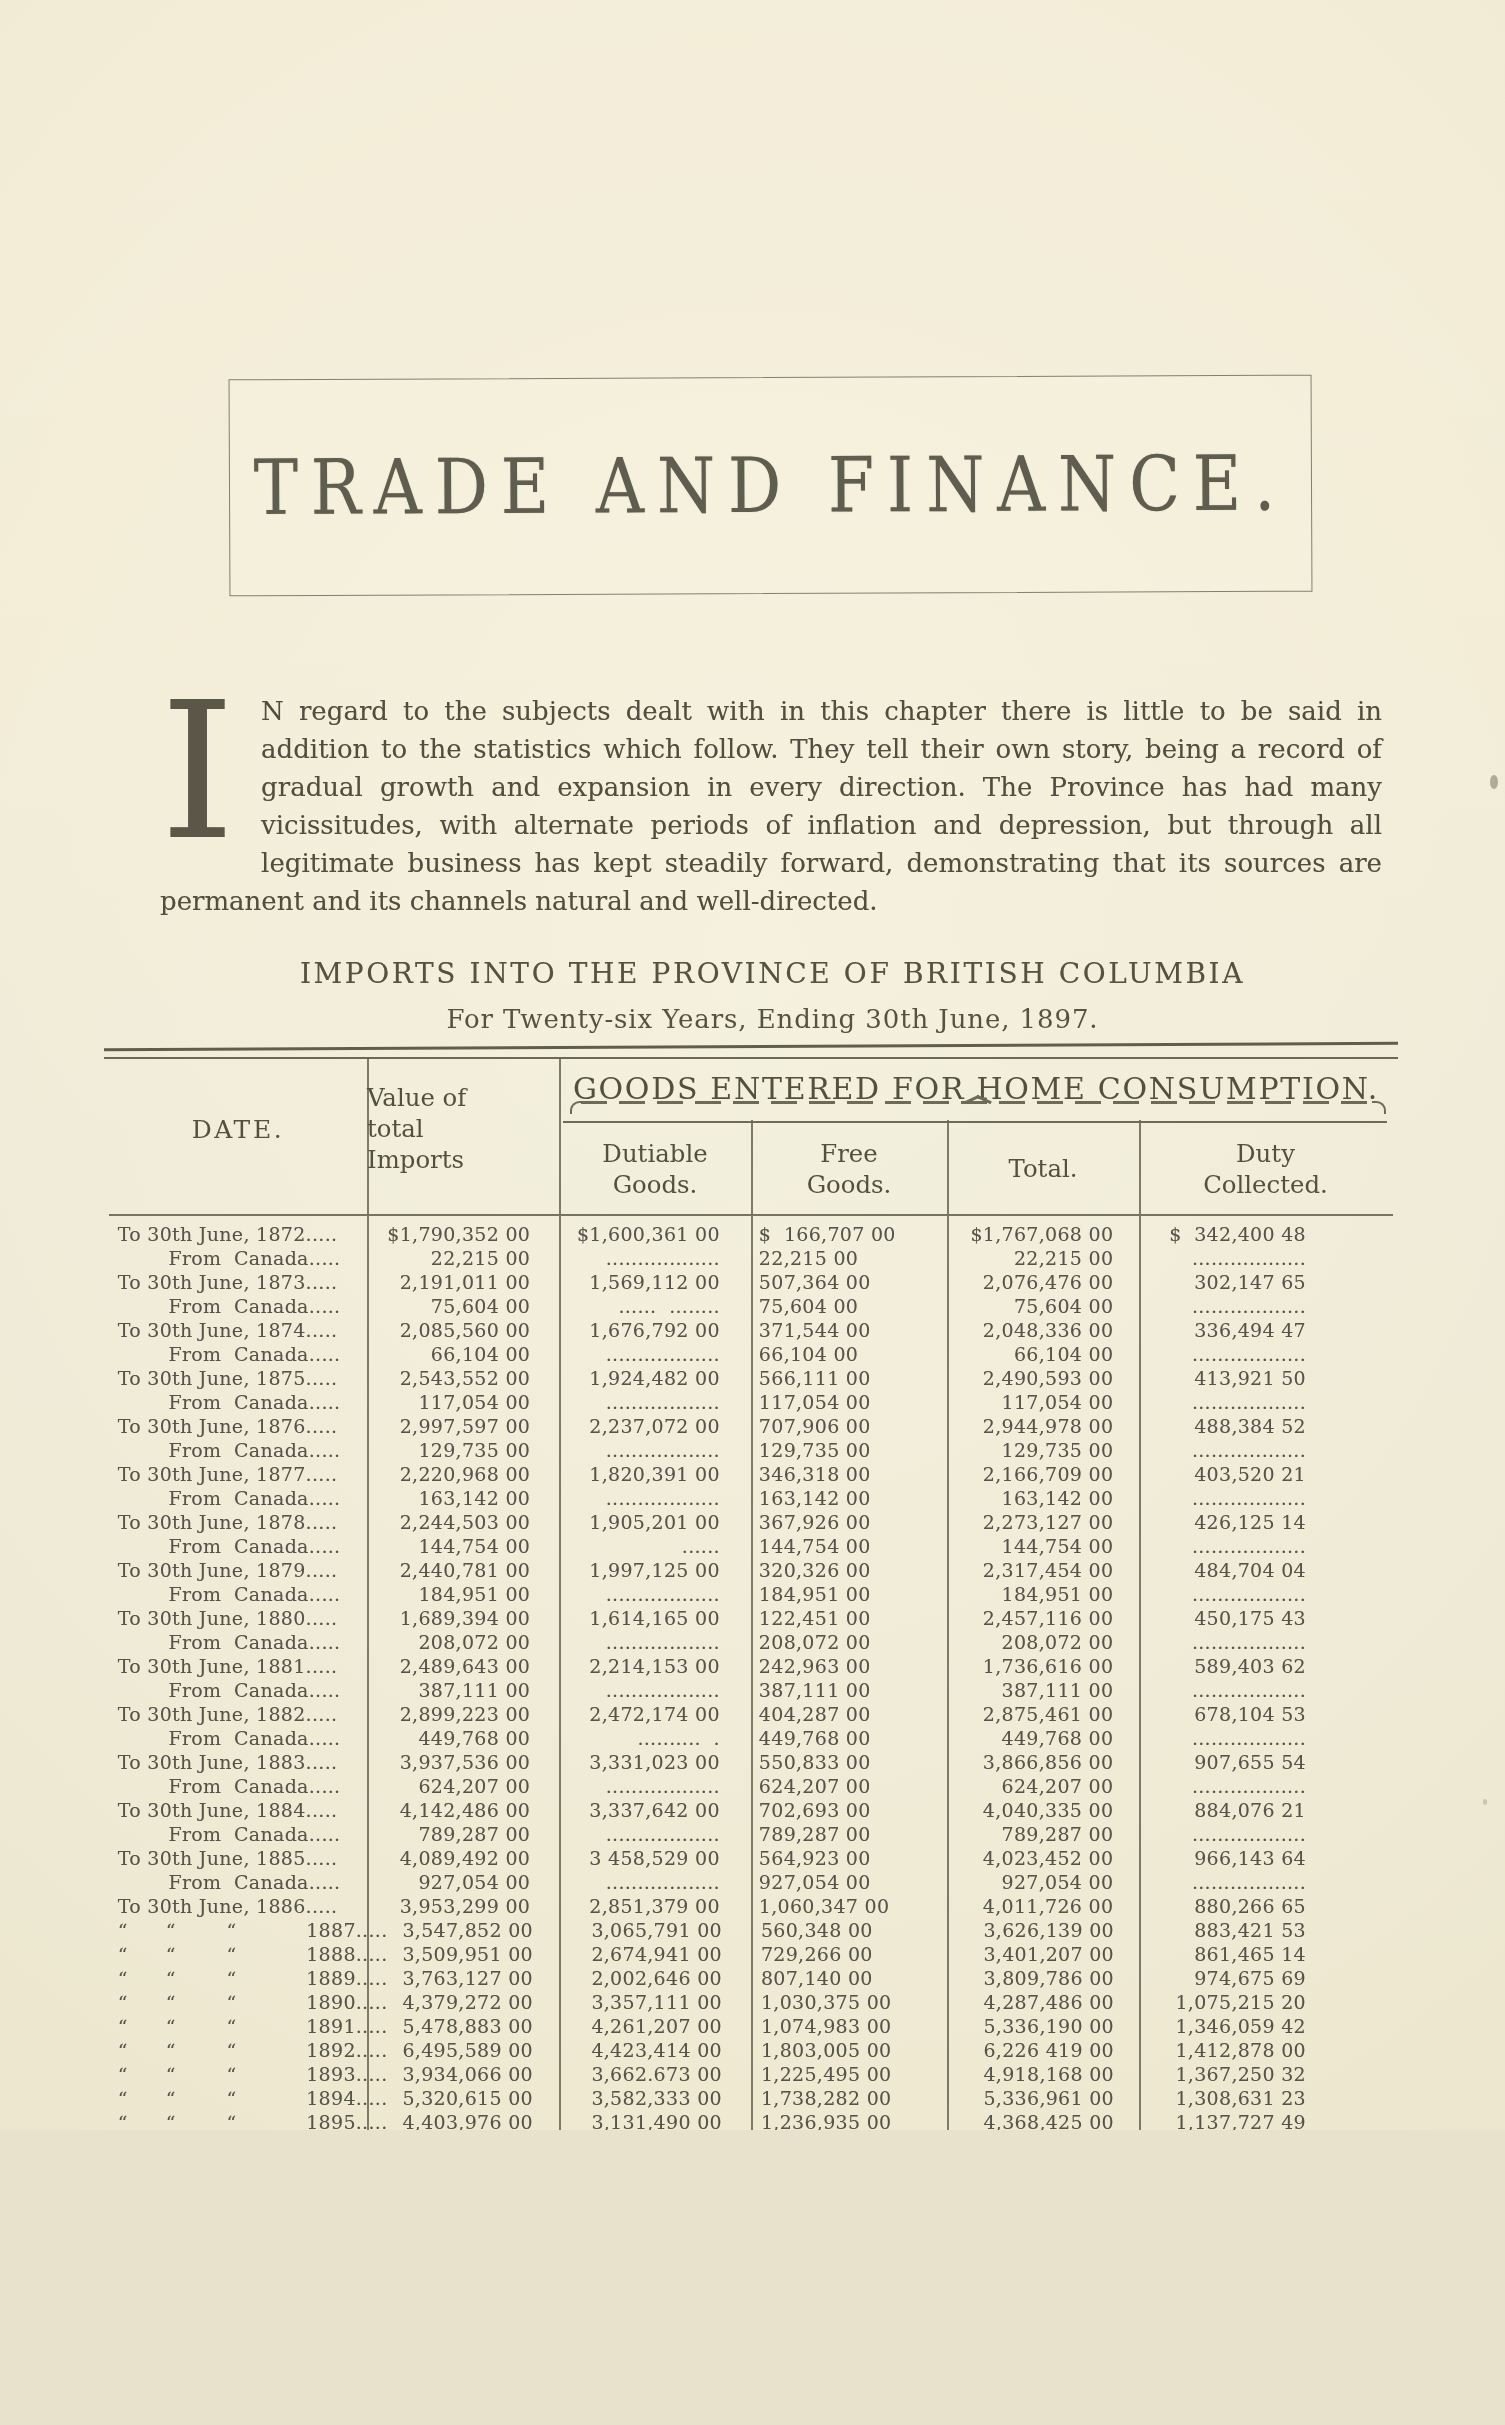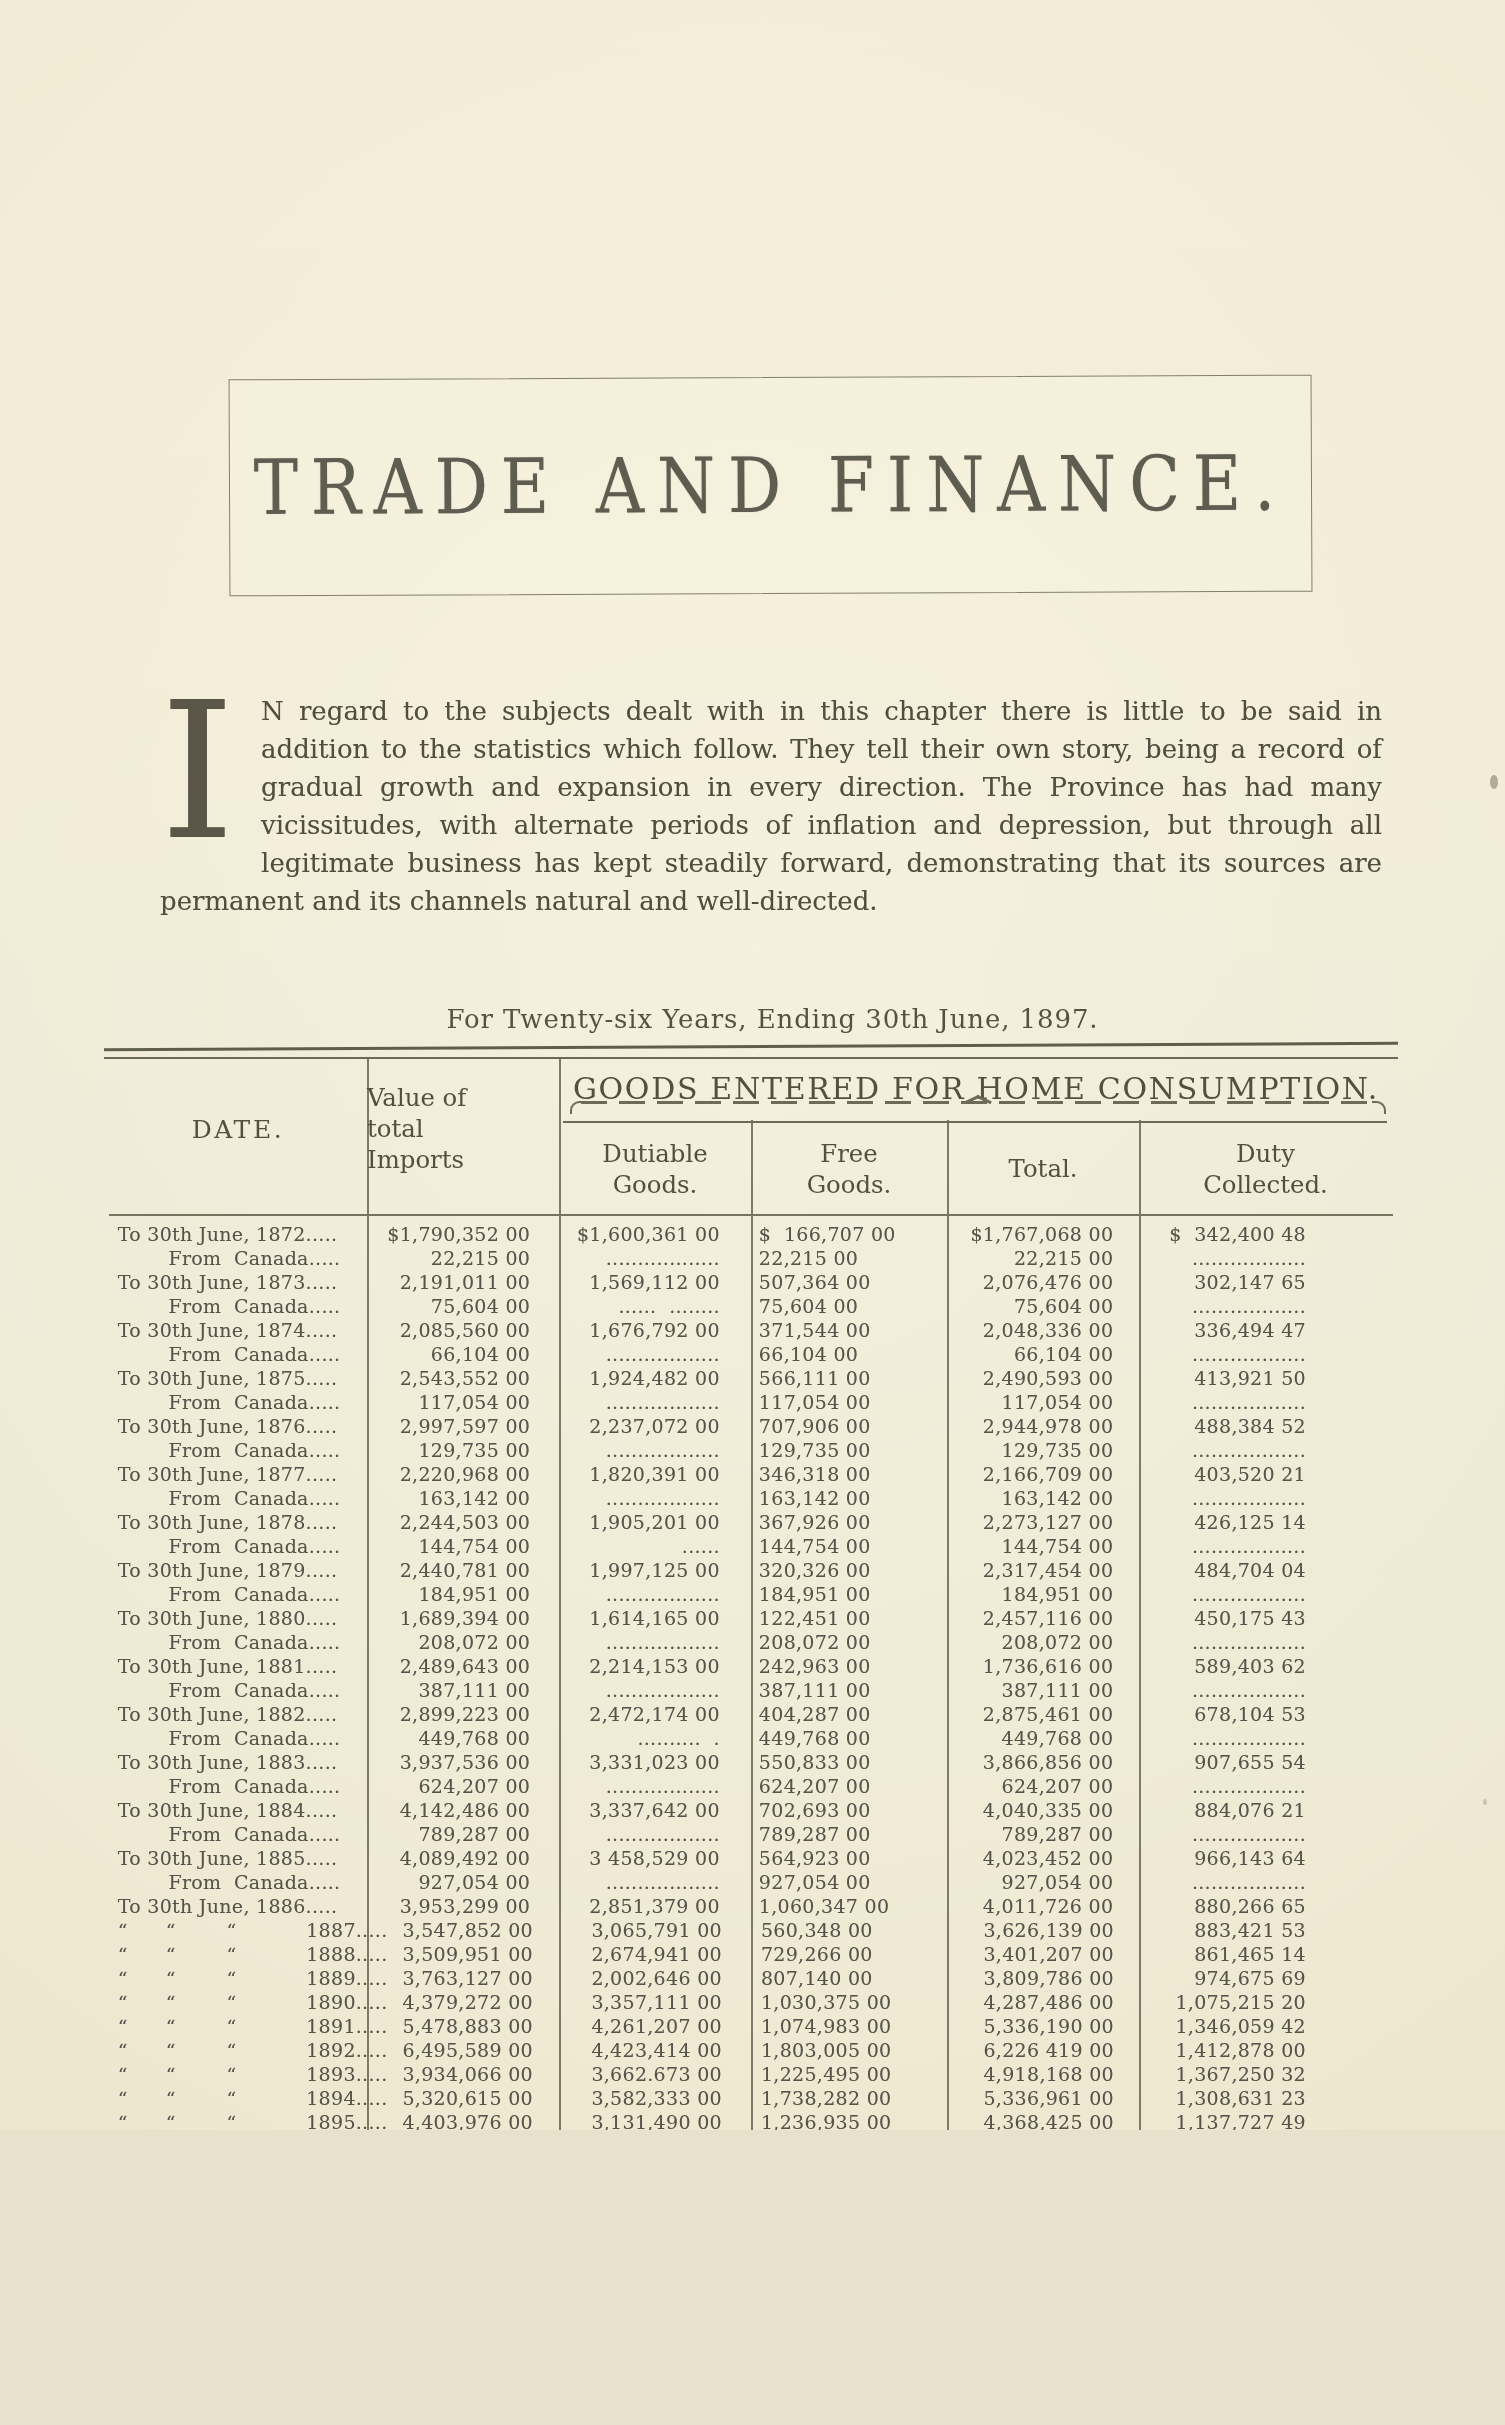--- a/index.html
+++ b/index.html
@@ -115,20 +115,21 @@
 <div class="page">
 
   <div class="title-box">
     <div class="chapter-title">TRADE AND FINANCE.</div>
   </div>
 
   <div class="intro">
     <span class="dropcap">I</span><span>N regard to the subjects dealt with in this chapter there is little to be said in addition to the statistics which follow.  They tell their own story, being a record of gradual growth and expansion in every direction.  The Province has had many vicissitudes, with alternate periods of inflation and depression, but through all legitimate business has kept steadily forward, demonstrating that its sources are permanent and its channels natural and well-directed.</span>
   </div>
 
+  <div class="sub1">IMPORTS INTO THE PROVINCE OF BRITISH COLUMBIA</div>
   <div class="sub2">For Twenty-six Years, Ending 30th June, 1897.</div>
 
   <div class="table">
     <div class="hline rule-top1"></div>
     <div class="hline rule-top2"></div>
     <div class="vline v1"></div>
     <div class="vline v2"></div>
     <div class="vline v3"></div>
     <div class="vline v4"></div>
     <div class="vline v5"></div>

